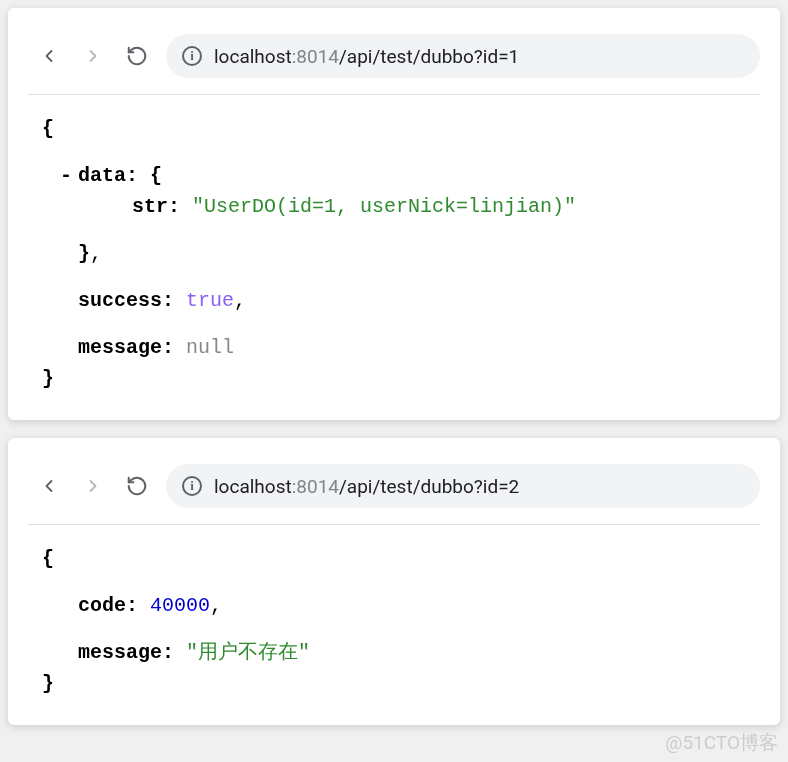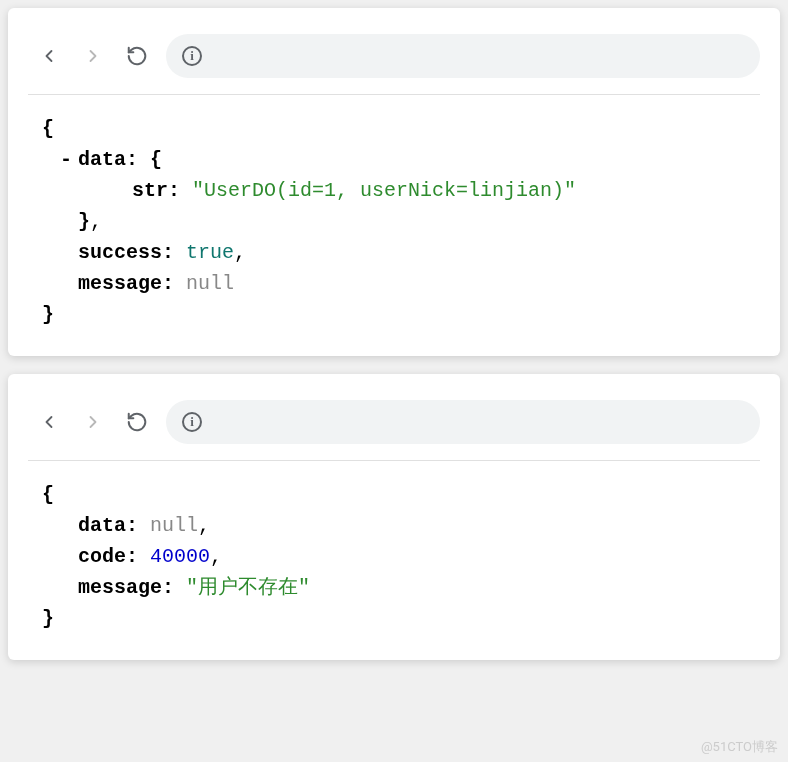--- a/index.html
+++ b/index.html
@@ -87,34 +87,35 @@
       font-size: 20px;
       line-height: 1.55;
       font-weight: bold;
       padding-left: 14px;
     }
     .brace {
       color: #000;
     }
     .indent1 {
       padding-left: 36px;
+      margin-top: 16px;
     }
     .indent2 {
       padding-left: 90px;
     }
     .key {
       color: #000;
       font-weight: bold;
     }
     .string {
       color: #2e8b2e;
       font-weight: normal;
     }
     .bool {
-      color: #0f766e;
+      color: #8b5cf6;
       font-weight: normal;
     }
     .num {
       color: #0000cc;
       font-weight: normal;
     }
     .null {
       color: #888;
       font-weight: normal;
       text-align: center;
@@ -128,21 +129,21 @@
     }
     .punct {
       color: #000;
       font-weight: normal;
     }
     .watermark {
       position: fixed;
       bottom: 6px;
       right: 10px;
       color: #ccc;
-      font-size: 13px;
+      font-size: 19px;
     }
   </style>
 </head>
 <body>
 
 <div class="browser-card">
   <div class="toolbar">
     <div class="nav-icons">
       <div class="nav-icon">
         <svg width="20" height="20" viewBox="0 0 24 24" fill="none" stroke="currentColor" stroke-width="2.2" stroke-linecap="round" stroke-linejoin="round">
@@ -156,20 +157,21 @@
       </div>
       <div class="nav-icon">
         <svg width="22" height="22" viewBox="0 0 24 24" fill="none" stroke="currentColor" stroke-width="2.2" stroke-linecap="round" stroke-linejoin="round">
             <path d="M3 12a9 9 0 1 0 3-6.7L3 8"></path>
             <polyline points="3 3 3 8 8 8"></polyline>
           </svg>
       </div>
     </div>
     <div class="address-bar">
       <span class="info-icon">i</span>
+      <span><span class="url-host">localhost</span><span class="url-port">:8014</span><span class="url-path">/api/test/dubbo?id=1</span></span>
     </div>
   </div>
 
   <div class="json-body">
     <div class="brace">{</div>
     <div class="indent1"><span class="toggle">-</span><span class="key">data:</span> <span class="brace">{</span></div>
     <div class="indent2"><span class="key">str:</span> <span class="string">"UserDO(id=1, userNick=linjian)"</span></div>
     <div class="indent1"><span class="brace">}</span><span class="punct">,</span></div>
     <div class="indent1"><span class="key">success:</span> <span class="bool">true</span><span class="punct">,</span></div>
     <div class="indent1"><span class="key">message:</span> <span class="null">null</span></div>
@@ -192,25 +194,25 @@
       </div>
       <div class="nav-icon">
         <svg width="22" height="22" viewBox="0 0 24 24" fill="none" stroke="currentColor" stroke-width="2.2" stroke-linecap="round" stroke-linejoin="round">
             <path d="M3 12a9 9 0 1 0 3-6.7L3 8"></path>
             <polyline points="3 3 3 8 8 8"></polyline>
           </svg>
       </div>
     </div>
     <div class="address-bar">
       <span class="info-icon">i</span>
+      <span><span class="url-host">localhost</span><span class="url-port">:8014</span><span class="url-path">/api/test/dubbo?id=2</span></span>
     </div>
   </div>
 
   <div class="json-body">
     <div class="brace">{</div>
-    <div class="indent1"><span class="key">data:</span> <span class="null">null</span><span class="punct">,</span></div>
     <div class="indent1"><span class="key">code:</span> <span class="num">40000</span><span class="punct">,</span></div>
     <div class="indent1"><span class="key">message:</span> <span class="string">"用户不存在"</span></div>
     <div class="brace">}</div>
   </div>
 </div>
 
 <div class="watermark">@51CTO博客</div>
 
 </body></html>

